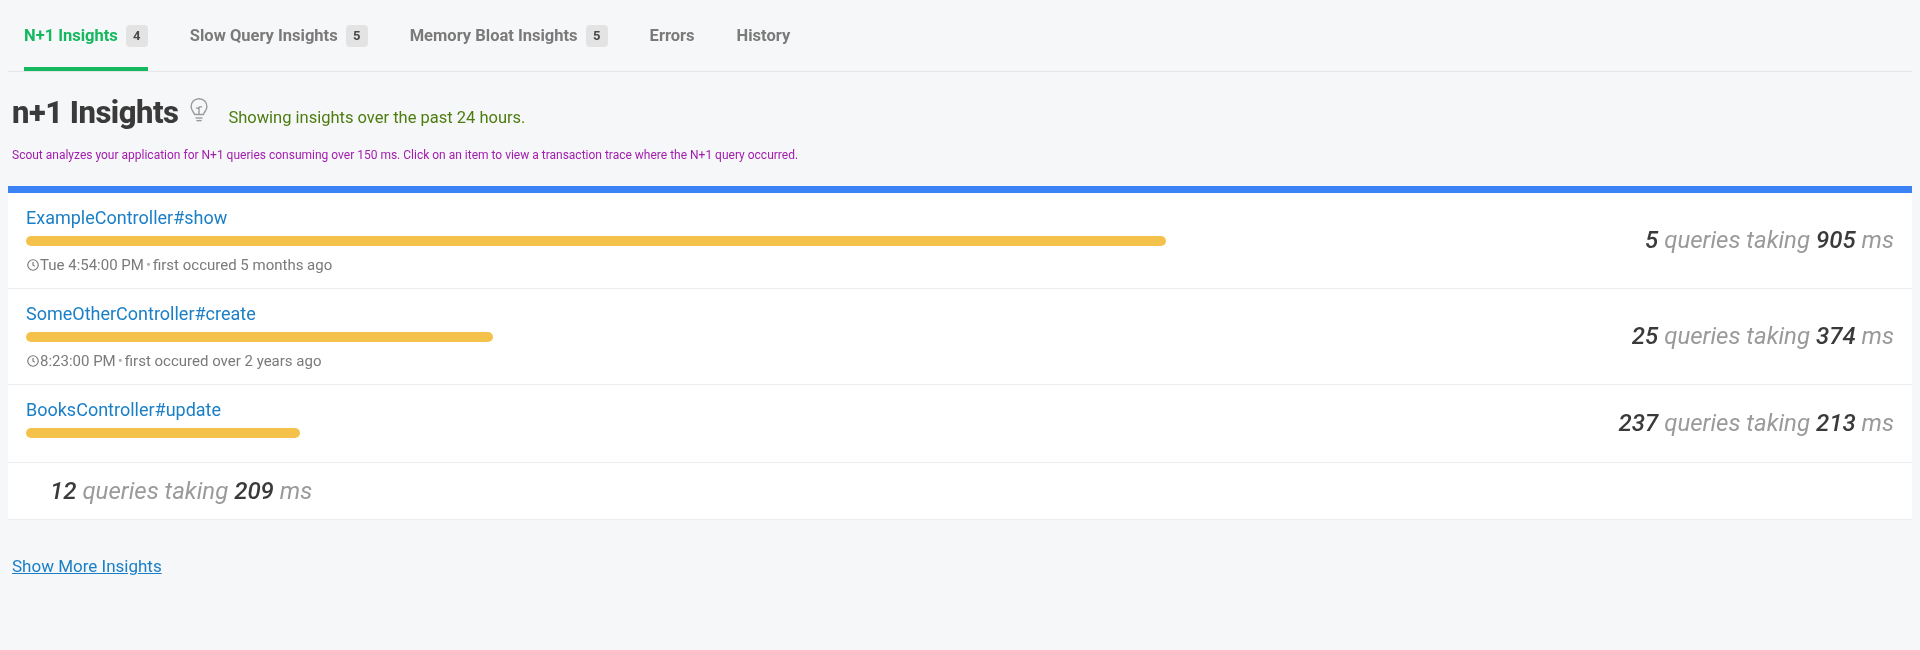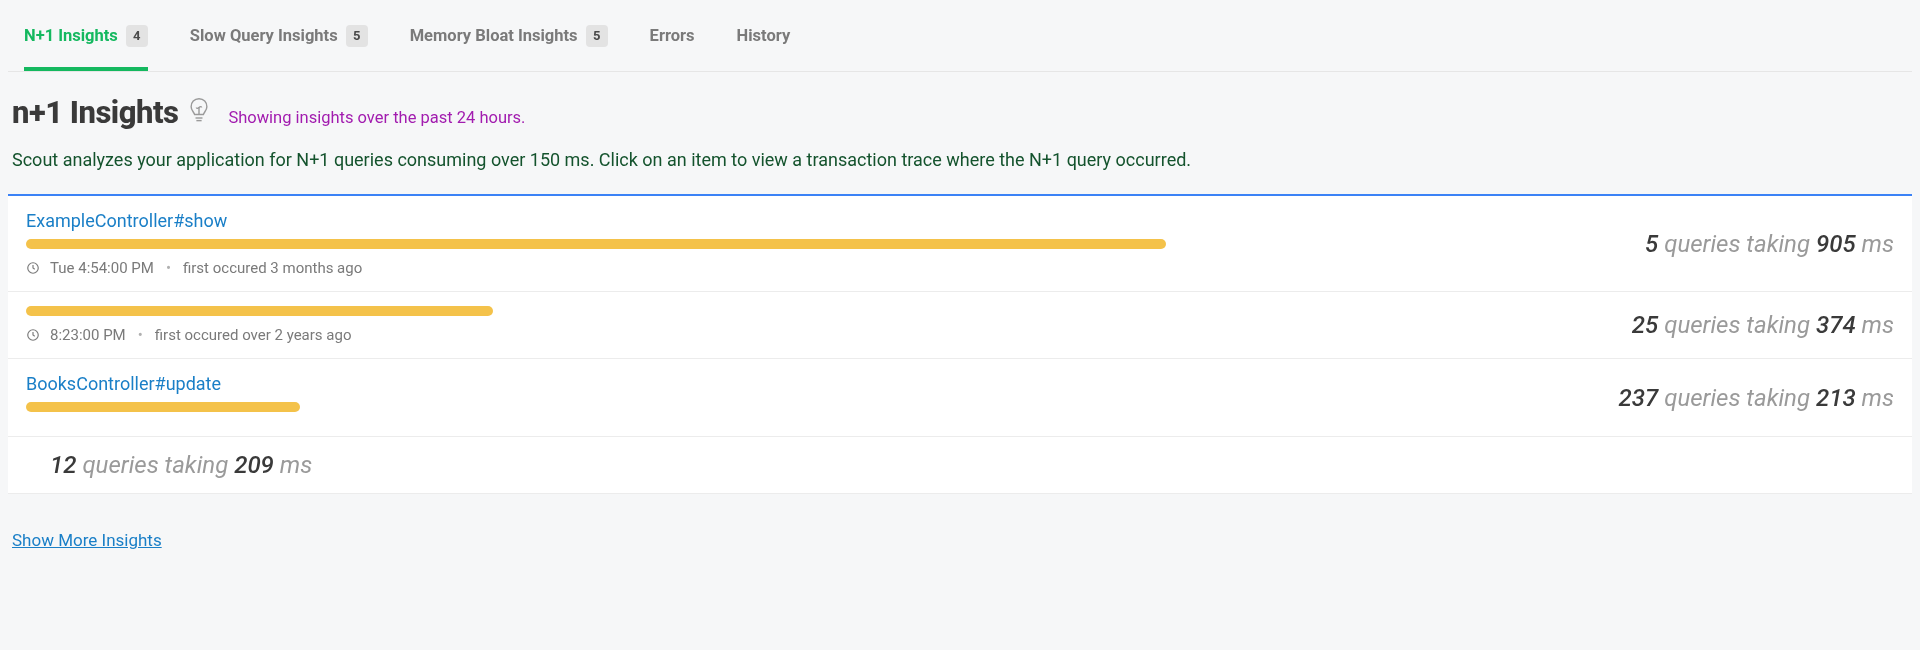--- a/index.html
+++ b/index.html
@@ -72,37 +72,37 @@
     color: #3a3a3a;
     letter-spacing: -0.5px;
   }
   .bulb {
     width: 22px;
     height: 28px;
     color: #9a9a9a;
   }
   .subtitle {
     font-size: 16.5px;
-    color: #a21caf;
+    color: #4d7c0f;
     font-weight: 400;
   }
   .description {
     padding: 10px 4px 16px 4px;
-    font-size: 18px;
-    color: #14532d;
+    font-size: 12px;
+    color: #a21caf;
     line-height: 1.4;
   }
 
   
   .insights {
     margin-top: 6px;
   }
   .row {
     background: #ffffff;
-    border-top: 2px solid #3b82f6;
+    border-top: 7px solid #3b82f6;
     border-bottom: 1px solid #ececec;
     padding: 14px 18px 14px 18px;
     display: flex;
     align-items: center;
     justify-content: space-between;
     cursor: pointer;
   }
   .row + .row { border-top: none; }
   .row-left {
     flex: 1;
@@ -123,21 +123,21 @@
     margin-bottom: 10px;
   }
   .bar-fill {
     height: 100%;
     border-radius: 5px;
     background: #f4c24a;
   }
   .meta {
     display: flex;
     align-items: center;
-    gap: 10px;
+    gap: 0;
     color: #7a7a7a;
     font-size: 15px;
   }
   .meta .dot::before {
     content: "•";
     color: #b0b0b0;
     margin: 0 2px;
   }
   .clock {
     width: 14px;
@@ -224,33 +224,34 @@
         </div>
         <div class="meta">
           <span>
             <svg class="clock" viewBox="0 0 24 24" fill="none" stroke="#7a7a7a" stroke-width="2">
                 <circle cx="12" cy="12" r="9"></circle>
                 <path d="M12 7 V12 L15 14"></path>
               </svg>
           </span>
           <span>Tue 4:54:00 PM</span>
           <span class="dot"></span>
-          <span>first occured 3 months ago</span>
+          <span>first occured 5 months ago</span>
         </div>
       </div>
       <div class="row-right">
         <span class="num">5</span>
         <span>queries taking</span>
         <span class="num">905</span>
         <span>ms</span>
       </div>
     </div>
 
     <div class="row">
       <div class="row-left">
+        <a class="row-title">SomeOtherController#create</a>
         <div class="bar-track">
           <div class="bar-fill" style="width:41%"></div>
         </div>
         <div class="meta">
           <span>
             <svg class="clock" viewBox="0 0 24 24" fill="none" stroke="#7a7a7a" stroke-width="2">
                 <circle cx="12" cy="12" r="9"></circle>
                 <path d="M12 7 V12 L15 14"></path>
               </svg>
           </span>

